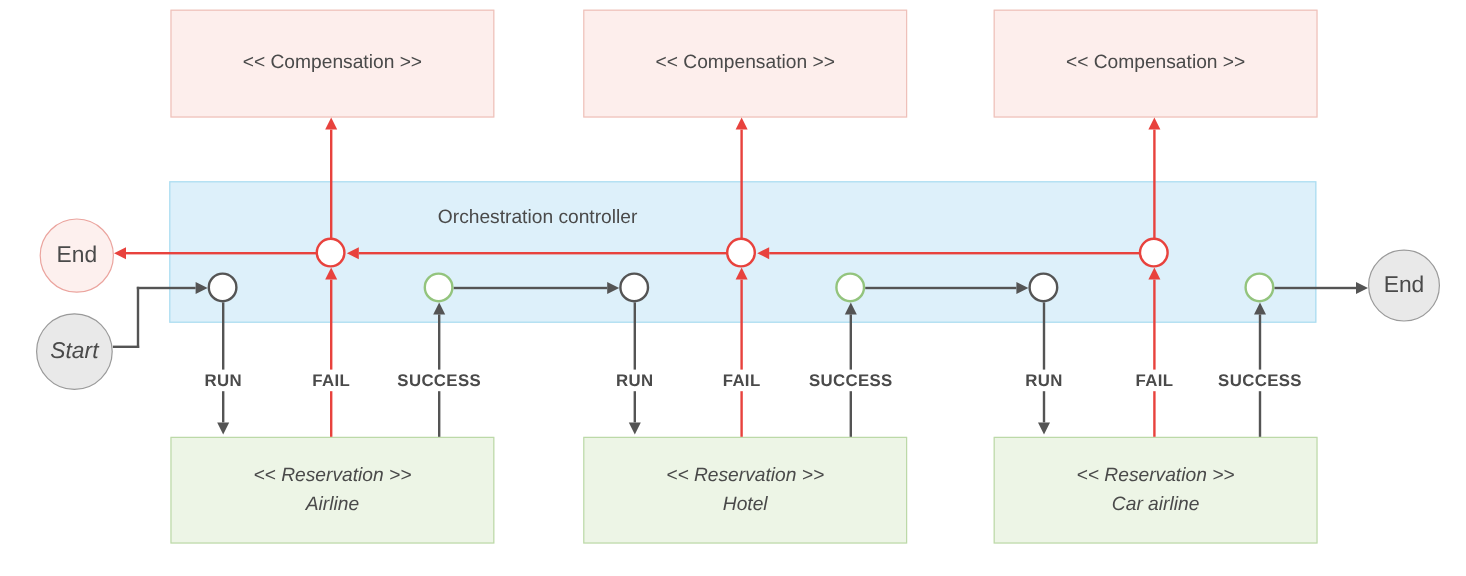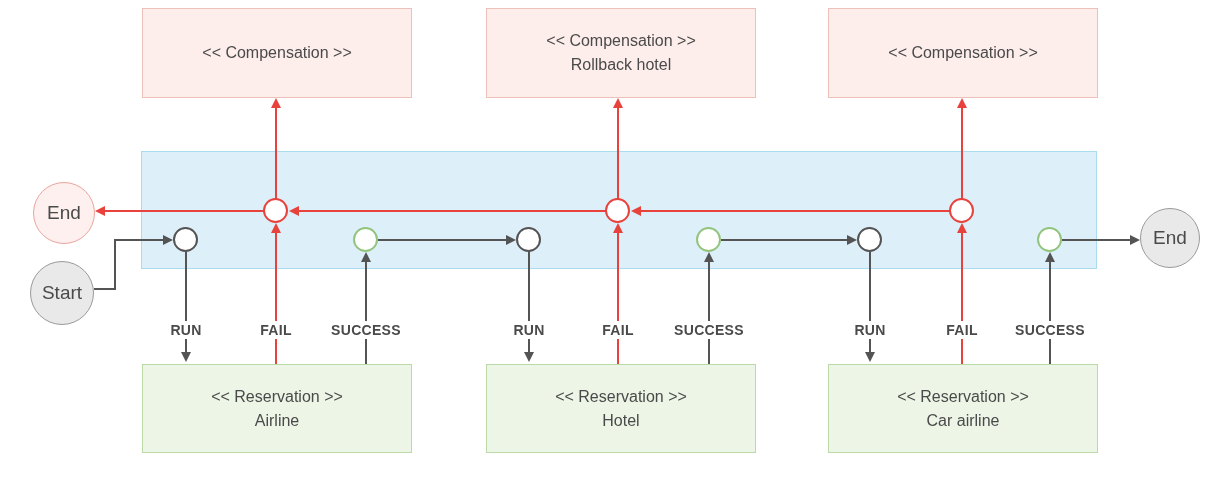--- a/index.html
+++ b/index.html
@@ -6,21 +6,21 @@
   .canvas{
     position:relative;width:1222px;height:480px;background:#fff;overflow:hidden;
     font-family:"Liberation Sans", sans-serif;
   }
   .box{
     position:absolute;box-sizing:border-box;border:1.5px solid;
     display:flex;flex-direction:column;align-items:center;justify-content:center;
     font-size:16px;line-height:24px;color:var(--text,#4a4a4a);text-align:center;z-index:1;
   }
   .comp{background:var(--compensation_fill,#fdeeec);border-color:var(--compensation_border,#eec0ba);}
-  .res{background:var(--reservation_fill,#edf5e6);border-color:var(--reservation_border,#bcd9a8);}
+  .res{background:var(--reservation_fill,#edf5e6);border-color:var(--reservation_border,#bcd9a8);font-style:italic;}
   .controller{
     position:absolute;box-sizing:border-box;border:1.5px solid;
     background:var(--controller_fill,#ddf0fa);border-color:var(--controller_border,#aadcf0);z-index:0;
   }
   .ctrl-title{
     position:absolute;left:448px;top:182px;transform:translate(-50%,-50%);
     font-size:16px;color:var(--text,#4a4a4a);z-index:1;white-space:nowrap;
   }
   .ln{position:absolute;background:var(--c,#555);z-index:2;}
   .ah{position:absolute;width:0;height:0;z-index:2;}
@@ -36,36 +36,36 @@
   .node.run{border-color:var(--flow_gray,#545454);}
   .node.success{border-color:var(--success_node_green,#93c47d);}
   .terminal{
     position:absolute;border-radius:50%;display:flex;align-items:center;justify-content:center;
     font-size:19px;color:var(--text,#4a4a4a);box-sizing:border-box;border:1.5px solid;z-index:2;
   }
   .t-gray{background:var(--terminal_gray_fill,#e9e9e9);border-color:var(--terminal_gray_border,#9a9a9a);}
   .t-pink{background:var(--terminal_pink_fill,#fdf0ee);border-color:var(--terminal_pink_border,#eba49e);}
   .lane-label{
     position:absolute;transform:translate(-50%,-50%);font-size:14px;font-weight:600;
-    color:#4a4a4a;background:#fff;padding:1px 5px;z-index:4;letter-spacing:.3px;white-space:nowrap;margin-top:13px;
+    color:#4a4a4a;background:#fff;padding:1px 5px;z-index:4;letter-spacing:.3px;white-space:nowrap;
   }
 </style>
 </head>
 <body>
 
 <div class="canvas">
 
   <div class="controller" style="left:141px;top:151px;width:956px;height:118px;"></div>
+  <div class="ctrl-title">Orchestration controller</div>
 
   <div class="box comp" style="left:142px;top:8px;width:270px;height:90px;">
     <span>&lt;&lt; Compensation &gt;&gt;</span>
   </div>
   <div class="box comp" style="left:486px;top:8px;width:270px;height:90px;">
     <span>&lt;&lt; Compensation &gt;&gt;</span>
-    <span>Rollback hotel</span>
   </div>
   <div class="box comp" style="left:828px;top:8px;width:270px;height:90px;">
     <span>&lt;&lt; Compensation &gt;&gt;</span>
   </div>
 
   <div class="box res" style="left:142px;top:364px;width:270px;height:89px;">
     <span>&lt;&lt; Reservation &gt;&gt;</span>
     <span>Airline</span>
   </div>
   <div class="box res" style="left:486px;top:364px;width:270px;height:89px;">
@@ -141,20 +141,20 @@
   <div class="lane-label" style="left:529px;top:317px;">RUN</div>
   <div class="lane-label" style="left:618px;top:317px;">FAIL</div>
   <div class="lane-label" style="left:709px;top:317px;">SUCCESS</div>
   <div class="lane-label" style="left:870px;top:317px;">RUN</div>
   <div class="lane-label" style="left:962px;top:317px;">FAIL</div>
   <div class="lane-label" style="left:1050px;top:317px;">SUCCESS</div>
 
   <div class="terminal t-pink" style="left:33px;top:182px;width:62px;height:62px;">
     <span>End</span>
   </div>
-  <div class="terminal t-gray" style="left:30px;top:261px;width:64px;height:64px;">
+  <div class="terminal t-gray" style="left:30px;top:261px;width:64px;height:64px;font-style:italic;">
     <span>Start</span>
   </div>
   <div class="terminal t-gray" style="left:1140px;top:208px;width:60px;height:60px;">
     <span>End</span>
   </div>
 
 </div>
 
 </body></html>

